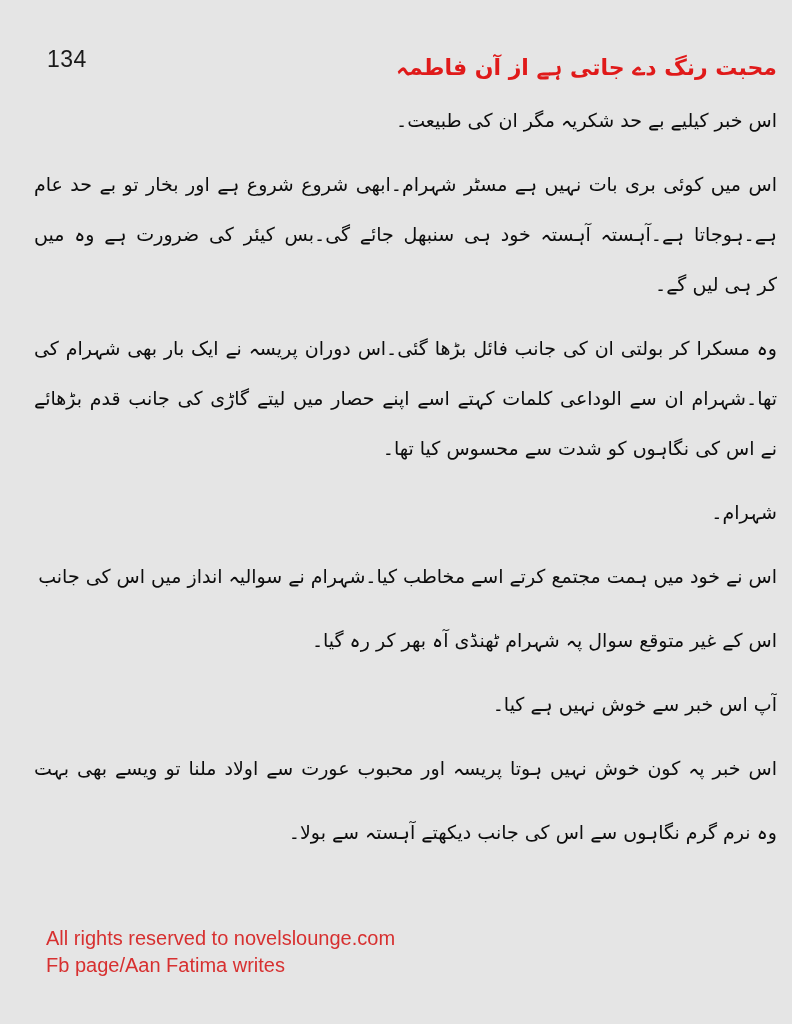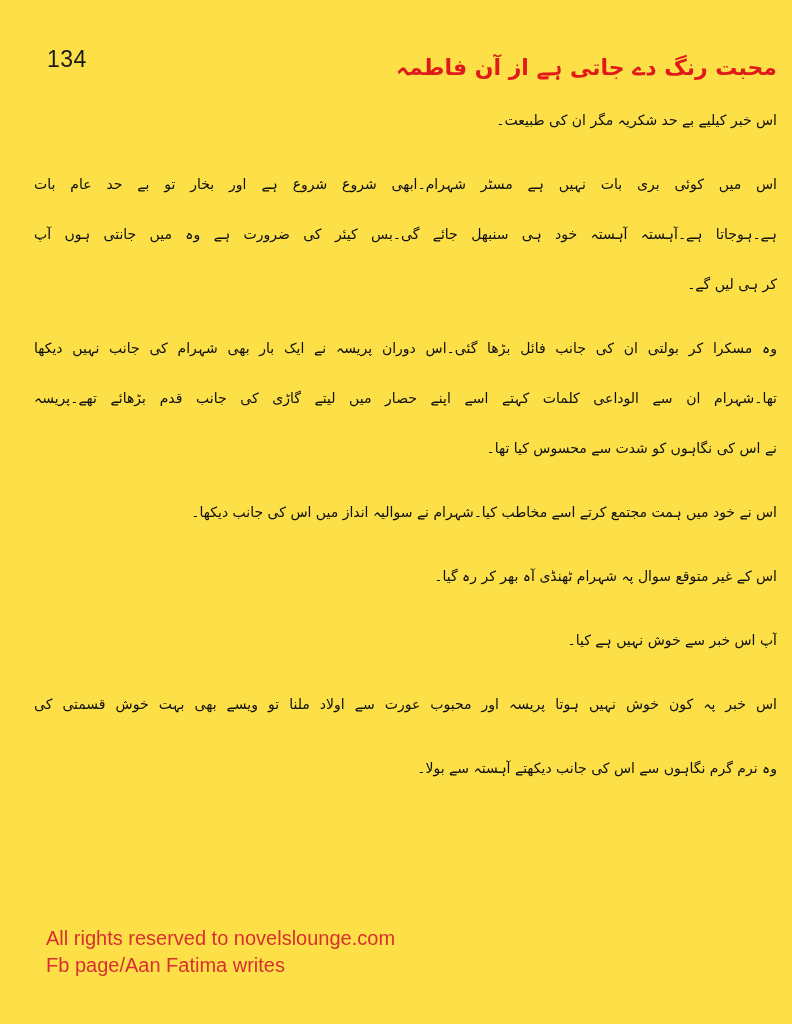--- a/index.html
+++ b/index.html
@@ -1,21 +1,21 @@
 <!DOCTYPE html>
 <html><head>
 <meta charset="utf-8">
 <style>
   * { margin: 0; padding: 0; box-sizing: border-box; }
   html, body { background: #ffffff; }
   .page {
     position: relative;
     width: 792px;
     height: 1024px;
-    background: #fde047;
+    background: #e5e5e5;
     overflow: hidden;
     font-family: "DejaVu Sans", sans-serif;
   }
   .page-number {
     position: absolute;
     top: 46px;
     left: 47px;
     font-family: "Liberation Sans", sans-serif;
     font-size: 23px;
     color: #1a1a1a;
@@ -35,21 +35,21 @@
   .body-text {
     position: absolute;
     top: 95px;
     left: 34px;
     right: 15px;
     direction: rtl;
     color: #0d0d0d;
   }
   .para { margin-bottom: 14px; }
   .line {
-    font-size: 14px;
+    font-size: 19px;
     line-height: 50px;
     height: 50px;
     overflow: hidden;
     white-space: normal;
   }
   .line.full {
     text-align: justify;
     text-align-last: justify;
   }
   .line.last {
@@ -81,20 +81,23 @@
         <div class="line full">اس میں کوئی بری بات نہیں ہے مسٹر شہرام۔ابھی شروع شروع ہے اور بخار تو بے حد عام بات</div>
         <div class="line full">ہے۔ہوجاتا ہے۔آہستہ آہستہ خود ہی سنبھل جائے گی۔بس کیئر کی ضرورت ہے وہ میں جانتی ہوں آپ</div>
         <div class="line last">کر ہی لیں گے۔</div>
       </div>
       <div class="para">
         <div class="line full">وہ مسکرا کر بولتی ان کی جانب فائل بڑھا گئی۔اس دوران پریسہ نے ایک بار بھی شہرام کی جانب نہیں دیکھا</div>
         <div class="line full">تھا۔شہرام ان سے الوداعی کلمات کہتے اسے اپنے حصار میں لیتے گاڑی کی جانب قدم بڑھائے تھے۔پریسہ</div>
         <div class="line last">نے اس کی نگاہوں کو شدت سے محسوس کیا تھا۔</div>
       </div>
       <div class="para">
+        <div class="line last">شہرام۔</div>
+      </div>
+      <div class="para">
         <div class="line last">اس نے خود میں ہمت مجتمع کرتے اسے مخاطب کیا۔شہرام نے سوالیہ انداز میں اس کی جانب دیکھا۔</div>
       </div>
       <div class="para">
         <div class="line last">اس کے غیر متوقع سوال پہ شہرام ٹھنڈی آہ بھر کر رہ گیا۔</div>
       </div>
       <div class="para">
         <div class="line last">آپ اس خبر سے خوش نہیں ہے کیا۔</div>
       </div>
       <div class="para">
         <div class="line full">اس خبر پہ کون خوش نہیں ہوتا پریسہ اور محبوب عورت سے اولاد ملنا تو ویسے بھی بہت خوش قسمتی کی</div>

